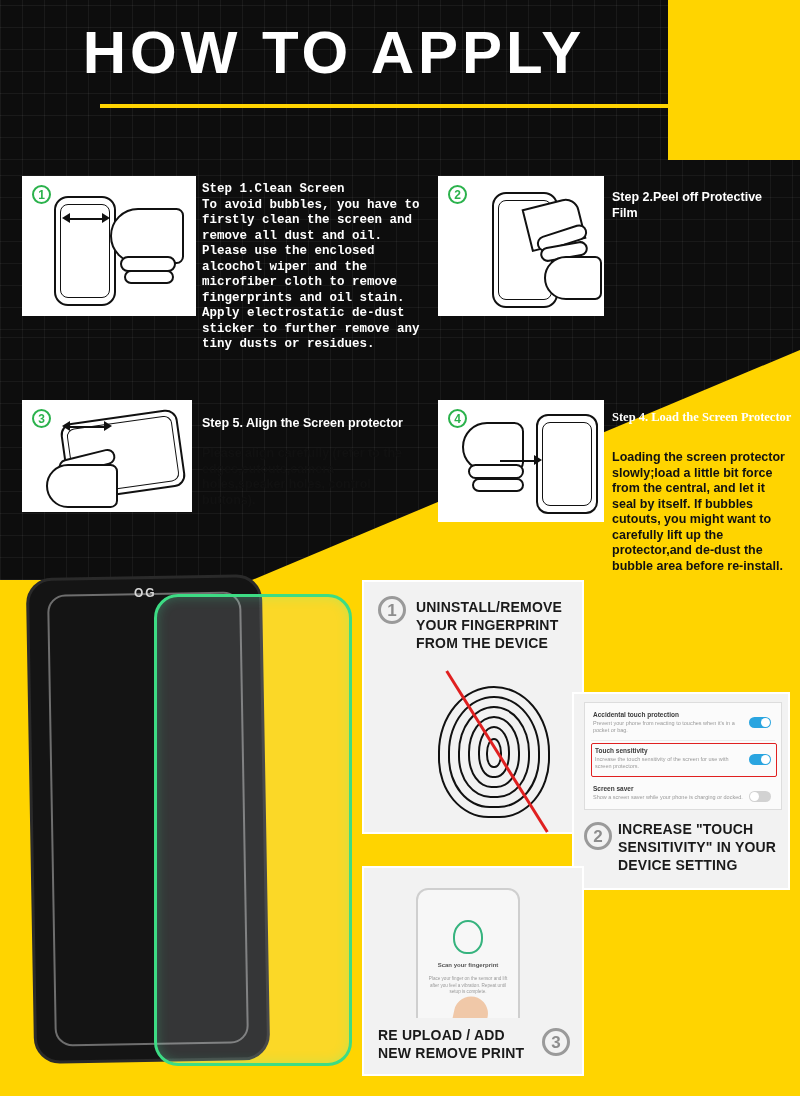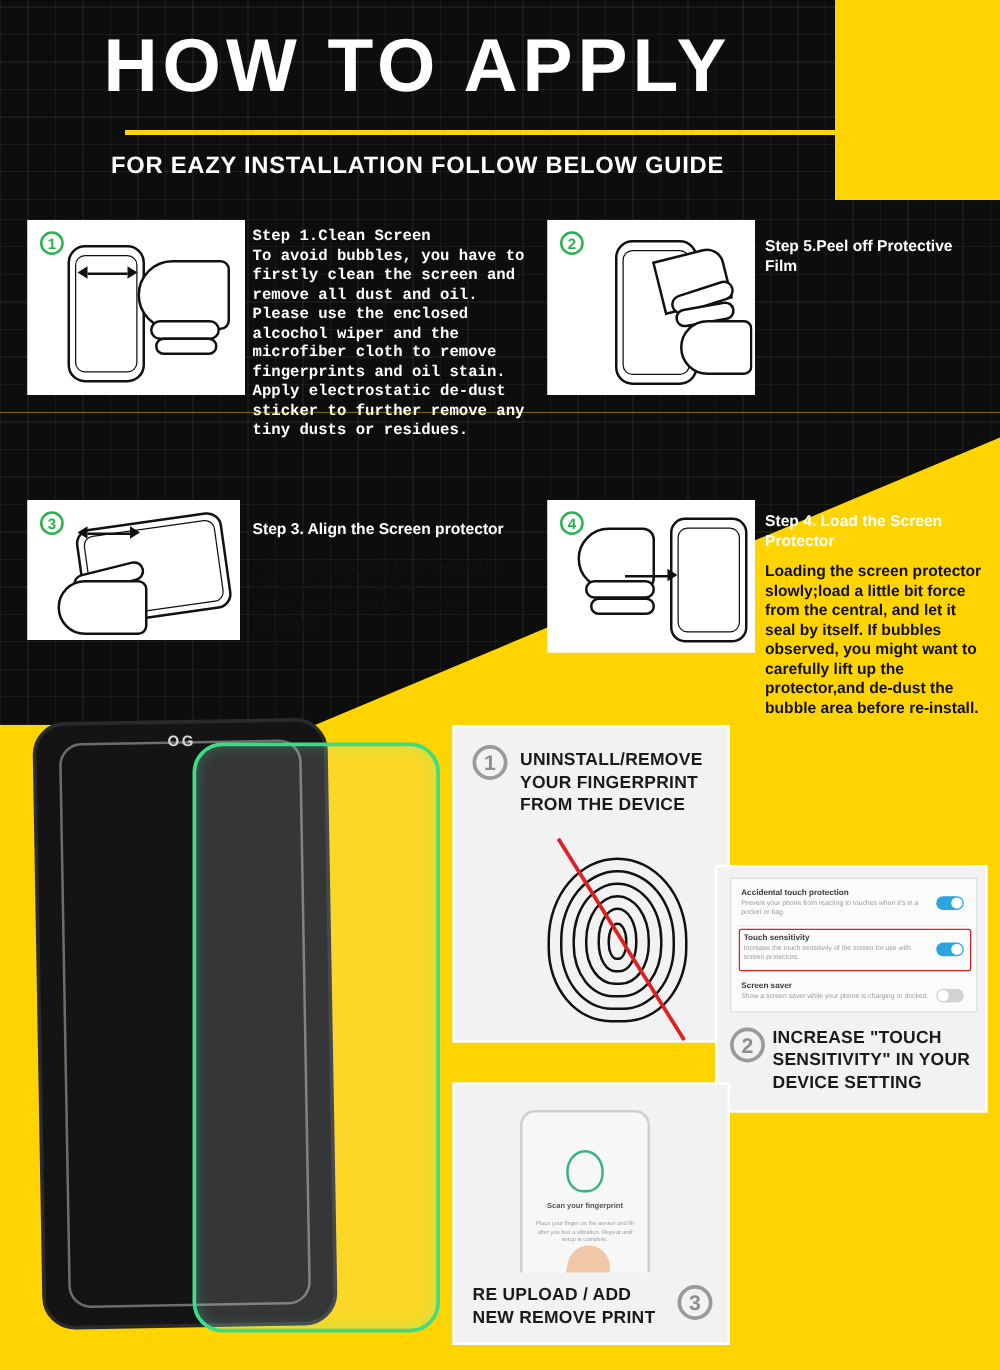--- a/index.html
+++ b/index.html
@@ -347,21 +347,20 @@
   }
 </style>
 </head>
 <body>
 
 <div class="page">
 
   <div class="header">
     <div class="header-title">HOW TO APPLY</div>
     <div class="header-rule"></div>
-    <div class="header-sub">FOR EAZY INSTALLATION FOLLOW BELOW GUIDE</div>
   </div>
 
   <div class="steps-band"></div>
   <div class="diag-black"></div>
 
   <div class="step">
     <div class="step-img" style="left:22px; top:176px; width:174px; height:140px;">
       <div class="step-badge">1</div>
 
       <div class="ph" style="left:30px; top:18px; width:62px; height:110px; border-radius:14px;"></div>
@@ -385,59 +384,59 @@
     <div class="step-img" style="left:438px; top:176px; width:166px; height:140px;">
       <div class="step-badge">2</div>
       <div class="ph" style="left:52px; top:14px; width:66px; height:116px; border-radius:14px;"></div>
       <div class="ph-inner" style="left:58px; top:22px; width:54px; height:100px;"></div>
       <div class="film-flap" style="left:86px; top:24px; width:56px; height:44px; border-radius:0 14px 0 0; transform:rotate(-14deg);"></div>
       <div class="finger" style="left:96px; top:52px; width:52px; height:16px; transform:rotate(-18deg);"></div>
       <div class="finger" style="left:100px; top:66px; width:48px; height:15px; transform:rotate(-10deg);"></div>
       <div class="hand" style="left:104px; top:78px; width:58px; height:44px; border-radius:26px 8px 8px 26px;"></div>
     </div>
     <div class="step-text on-dark" style="left:612px; top:190px; width:178px;">
-      <span class="step-title">Step 5.Peel off Protective Film</span>
+      <span class="step-title">Step 2.Peel off Protective Film</span>
     </div>
   </div>
 
   <div class="step">
     <div class="step-img" style="left:22px; top:400px; width:170px; height:112px;">
       <div class="step-badge">3</div>
       <div class="ph" style="left:40px; top:14px; width:118px; height:78px; border-radius:12px; transform:rotate(-8deg);"></div>
       <div class="ph-inner" style="left:46px; top:20px; width:106px; height:66px; transform:rotate(-8deg);"></div>
       <div class="finger" style="left:34px; top:52px; width:58px; height:16px; transform:rotate(-14deg);"></div>
       <div class="hand" style="left:22px; top:62px; width:72px; height:44px; border-radius:24px 8px 8px 24px;"></div>
       <div class="arrow-line" style="left:46px; top:24px; width:34px;"></div>
       <div class="arrow-head left" style="left:38px; top:19px;"></div>
       <div class="arrow-head right" style="left:80px; top:19px;"></div>
     </div>
     <div class="step-text on-dark" style="left:202px; top:416px; width:210px;">
-      <span class="step-title">Step 3. Align the Screen protector</span>
+      <span class="step-title">Step 5. Align the Screen protector</span>
     </div>
     <div class="step-text on-yellow" style="left:202px; top:446px; width:210px;">
       <span>Please align carefully (refer to the edges,cutouts,camera holes,speaker holes, control buttons).</span>
     </div>
   </div>
 
   <div class="step">
     <div class="step-img" style="left:438px; top:400px; width:166px; height:122px;">
       <div class="step-badge">4</div>
       <div class="ph" style="left:96px; top:12px; width:62px; height:100px; border-radius:12px;"></div>
       <div class="ph-inner" style="left:102px; top:20px; width:50px; height:84px;"></div>
       <div class="hand" style="left:22px; top:20px; width:62px; height:50px; border-radius:26px 10px 10px 26px;"></div>
       <div class="finger" style="left:28px; top:62px; width:56px; height:15px;"></div>
       <div class="finger" style="left:32px; top:76px; width:52px; height:14px;"></div>
       <div class="arrow-line" style="left:60px; top:58px; width:36px;"></div>
       <div class="arrow-head right" style="left:94px; top:53px;"></div>
     </div>
-    <div class="step-text on-dark" style="left:612px; top:410px; width:180px;">
+    <div class="step-text on-dark" style="left:612px; top:410px; width:180px;font-family:Liberation Serif, serif;">
       <span class="step-title">Step 4. Load the Screen Protector</span>
     </div>
     <div class="step-text on-yellow" style="left:612px; top:450px; width:180px;">
-      <span>Loading the screen protector slowly;load a little bit force from the central, and let it seal by itself. If bubbles observed, you might want to carefully lift up the protector,and de-dust the bubble area before re-install.</span>
+      <span>Loading the screen protector slowly;load a little bit force from the central, and let it seal by itself. If bubbles cutouts, you might want to carefully lift up the protector,and de-dust the bubble area before re-install.</span>
     </div>
   </div>
 
   <div class="product">
     <div class="prod-back">
       <div class="prod-back-inner"></div>
     </div>
     <div class="prod-front"></div>
     <div class="prod-og">OG</div>
 

